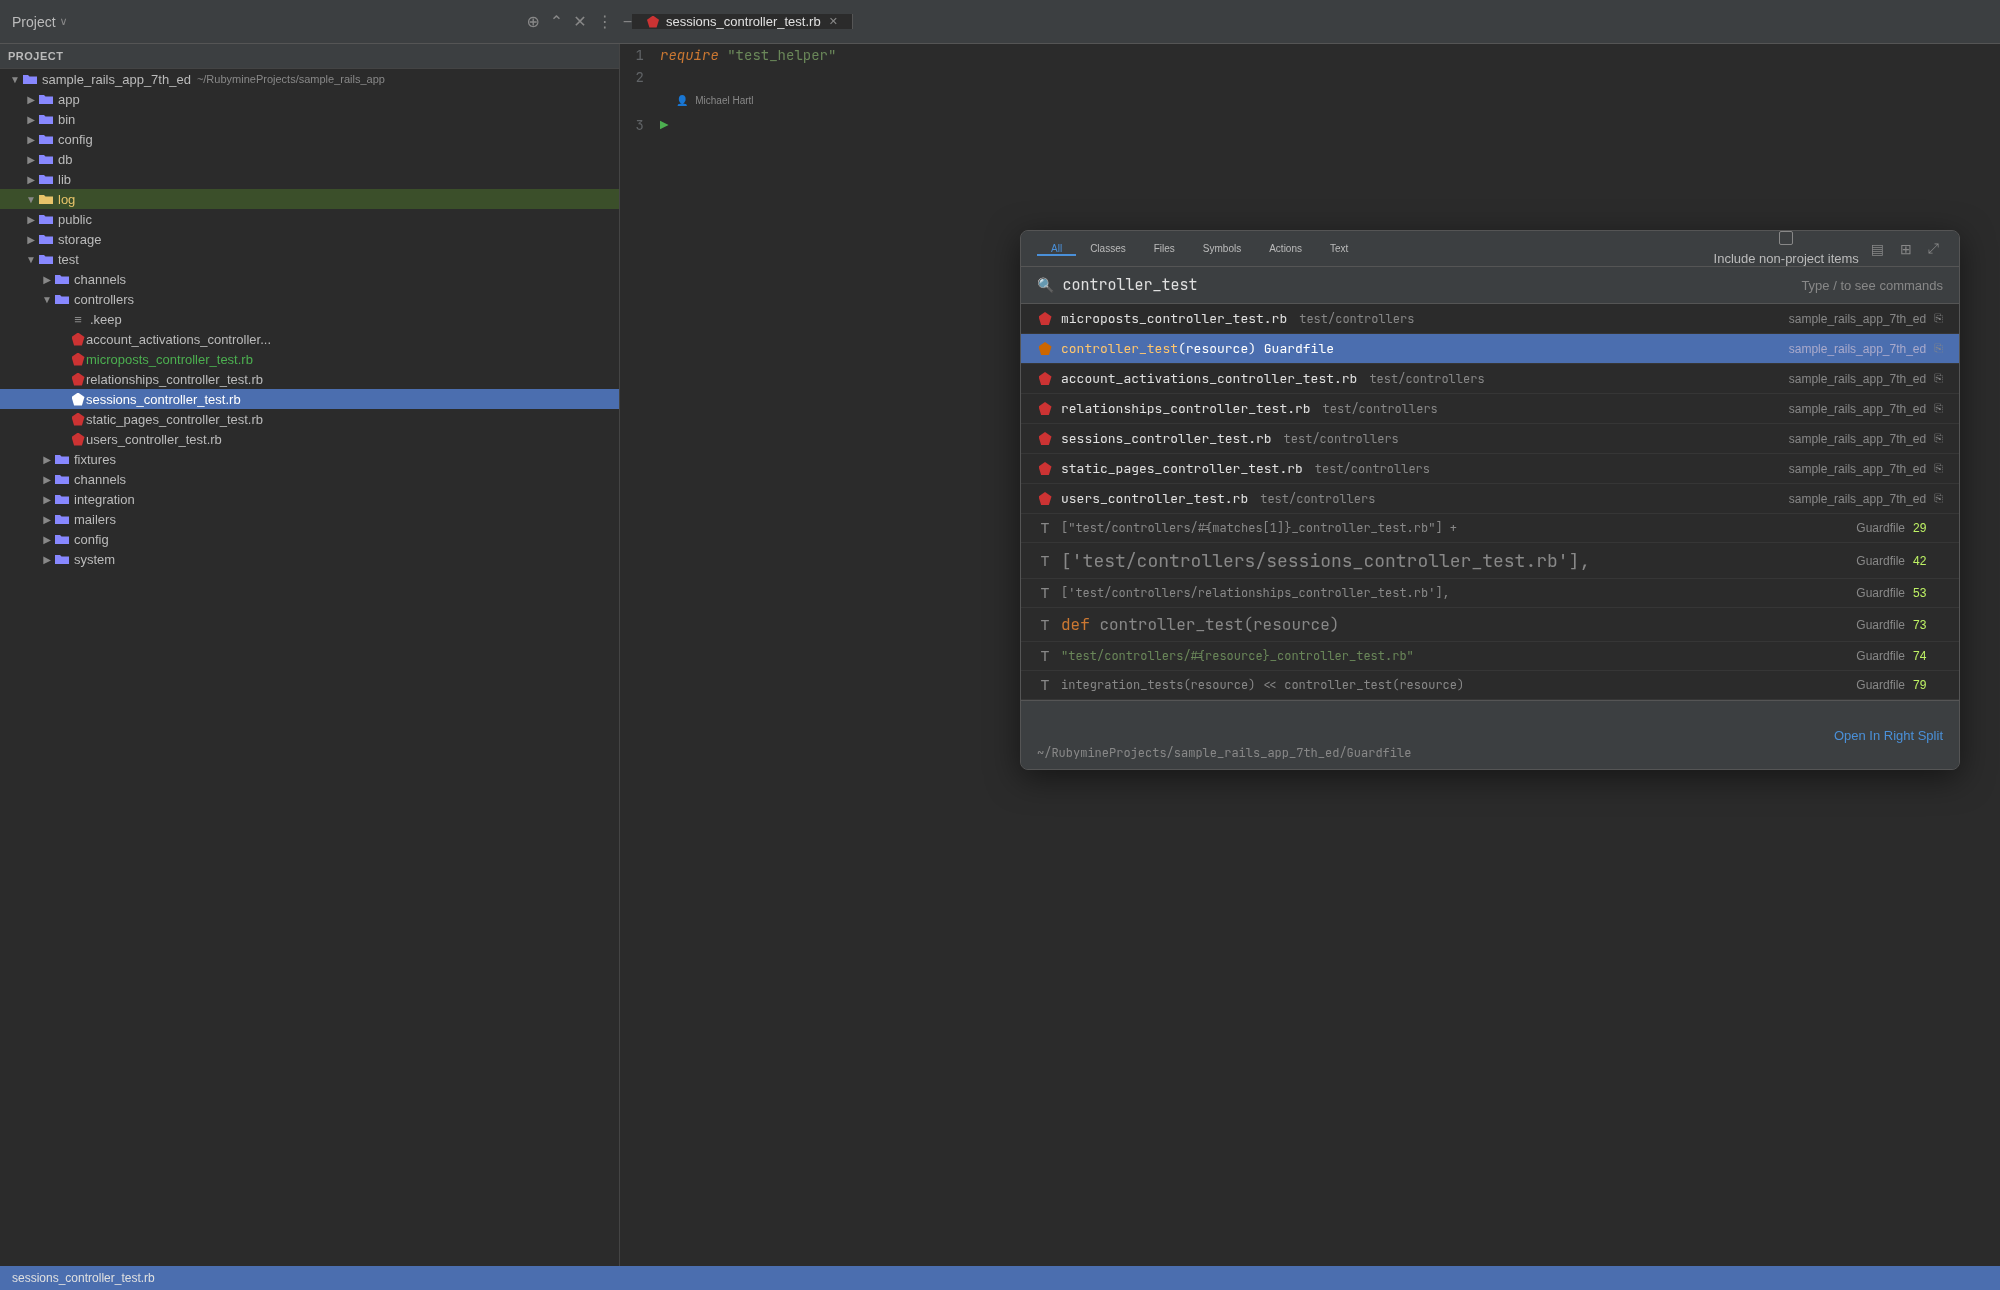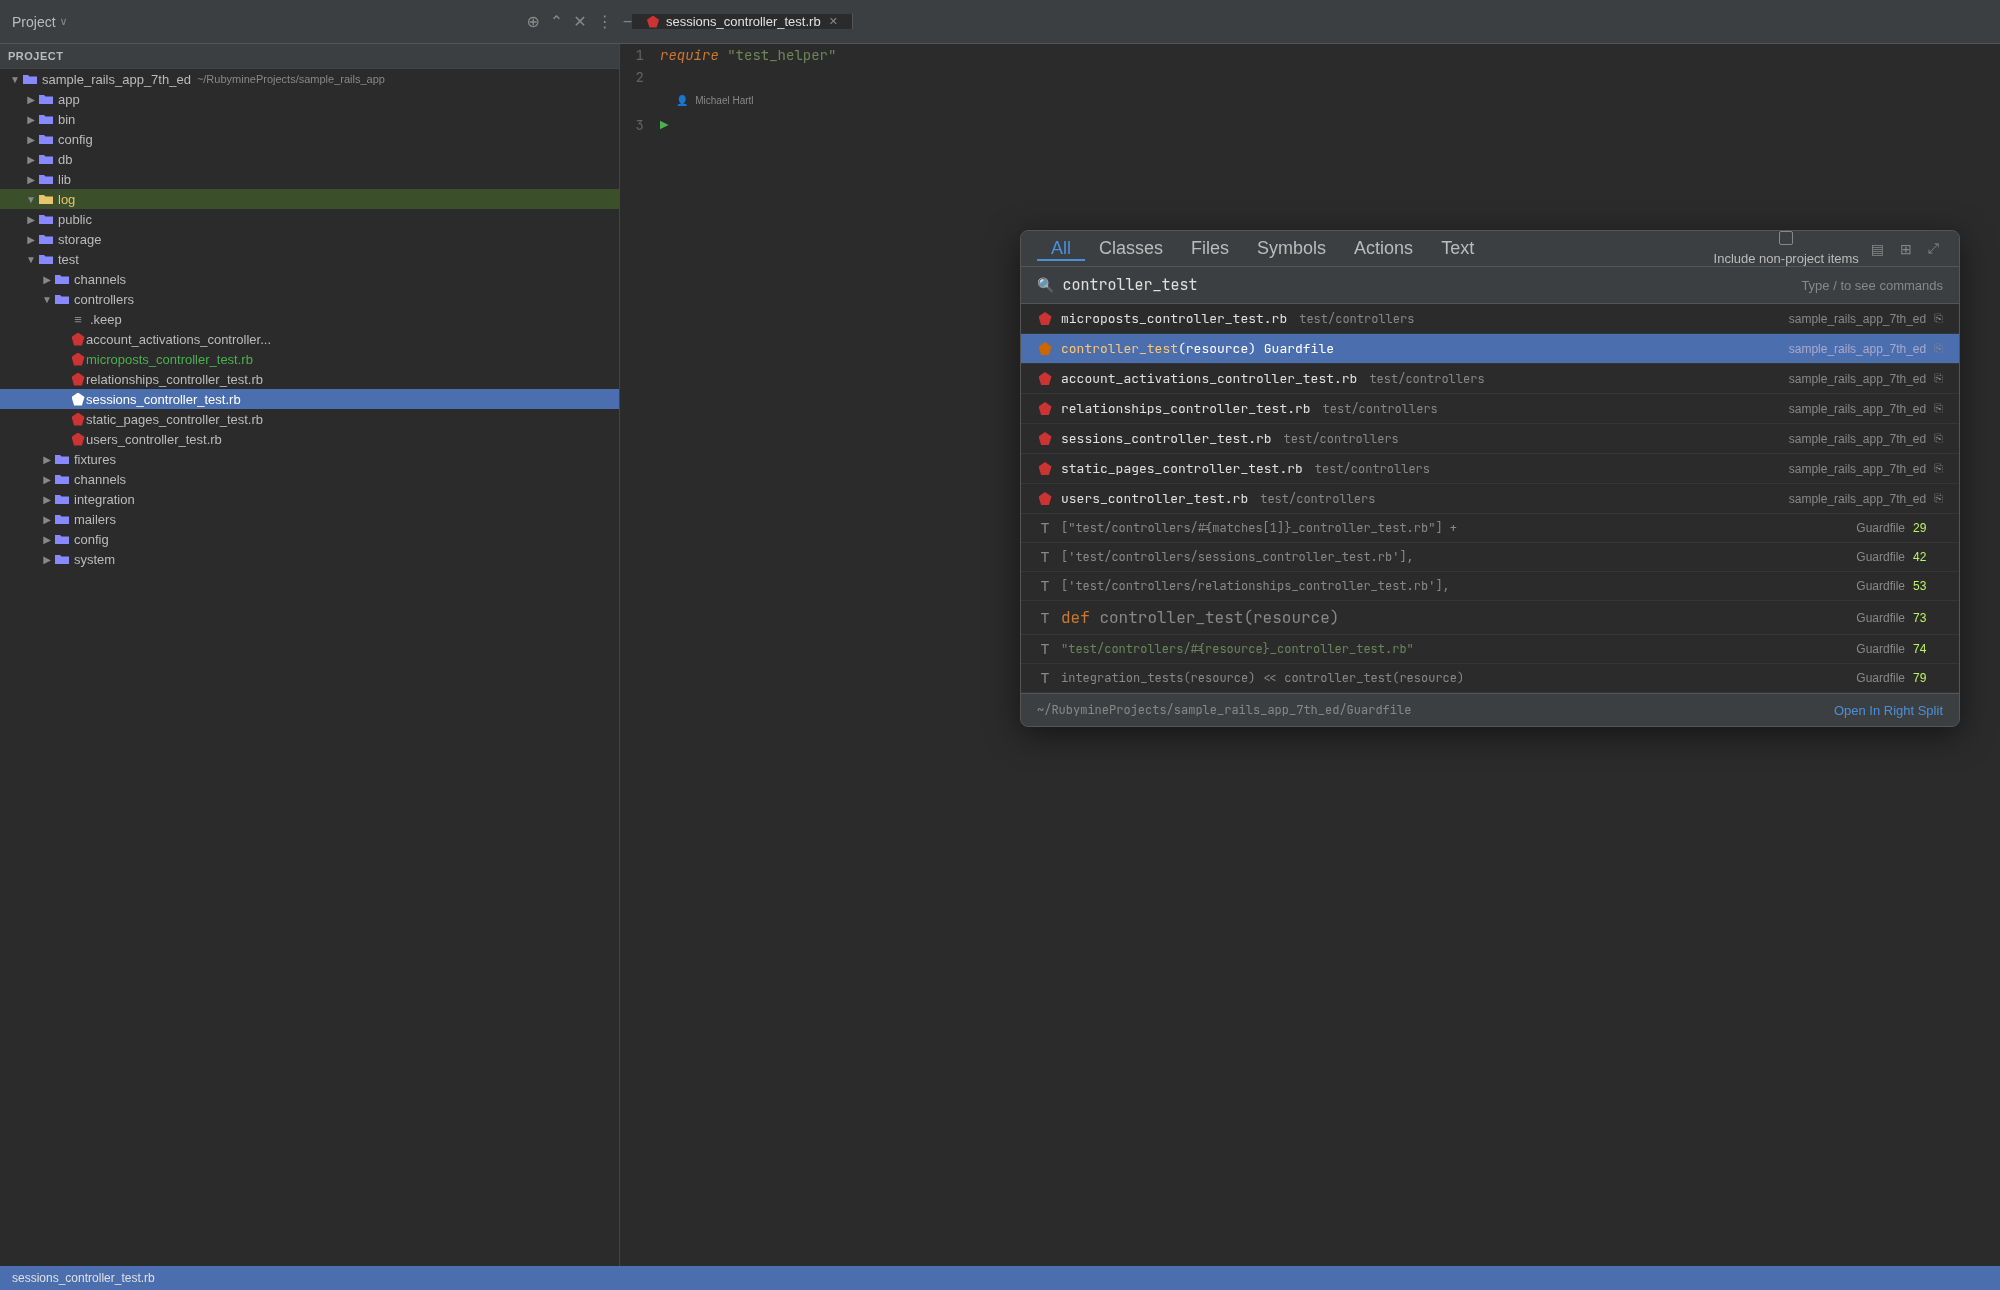--- a/index.html
+++ b/index.html
@@ -238,21 +238,21 @@
     .search-tabs {
       display: flex;
       align-items: center;
       padding: 0 16px;
       border-bottom: 1px solid #555;
       gap: 0;
       background: #3c3f41;
     }
     .search-tab {
       padding: 0 14px;
-      font-size: 18px;
+      font-size: 10px;
       color: #bbbbbb;
       cursor: pointer;
       border-bottom: 2px solid transparent;
       margin-bottom: -1px;
     }
     .search-tab.active {
       color: #4a90d9;
       border-bottom: 2px solid #4a90d9;
     }
     .search-tab-actions { display: flex; align-items: center; margin-left: auto; gap: 8px; }
@@ -390,20 +390,21 @@
       align-items: center;
       justify-content: space-between;
       padding: 8px 16px;
       background: #3c3f41;
       border-top: 1px solid #555;
     }
     .footer-path {
       color: #888;
       font-size: 12px;
       font-family: "JetBrains Mono", monospace;
+      margin-top: 36px;
     }
     .footer-action {
       color: #4a90d9;
       font-size: 13px;
       cursor: pointer;
     }
 
     
     .status-bar {
       height: 24px;
@@ -834,21 +835,21 @@
             <div class="result-right">
               <span class="result-project">Guardfile</span>
               <span class="result-line-num">29</span>
             </div>
           </div>
 
           <div class="result-item">
             <span class="result-icon">
                 <span class="bracket-icon">T</span>
               </span>
-            <span class="result-name" style="color:#888;font-size:12px;">['test/controllers/sessions_controller_test.rb'],</span>
+            <span class="result-name" style="color:#888;font-size:18px;">['test/controllers/sessions_controller_test.rb'],</span>
             <div class="result-right">
               <span class="result-project">Guardfile</span>
               <span class="result-line-num">42</span>
             </div>
           </div>
 
           <div class="result-item">
             <span class="result-icon">
                 <span class="bracket-icon">T</span>
               </span>

